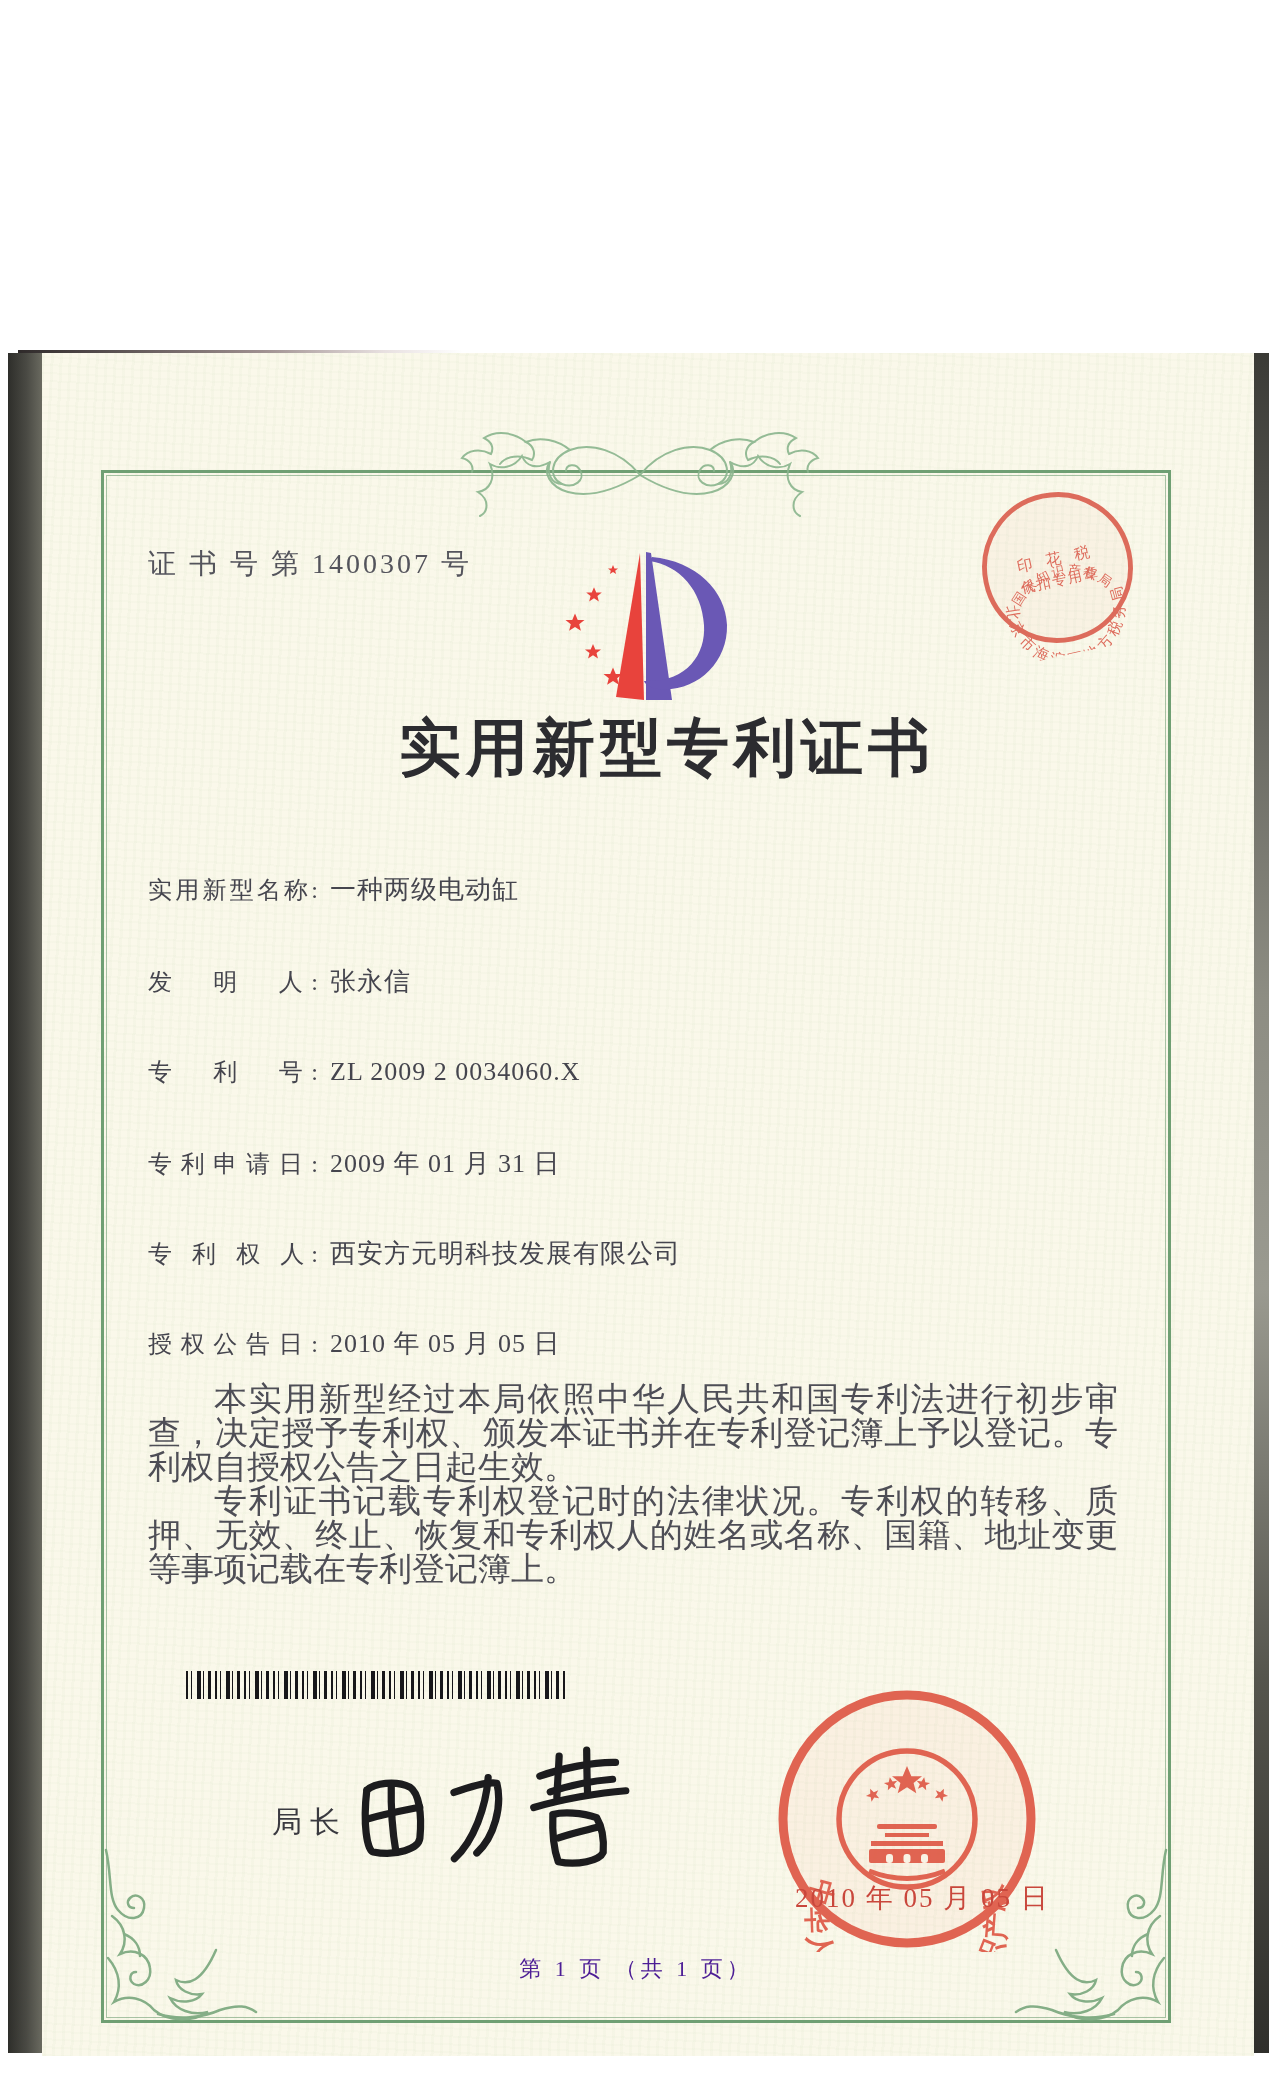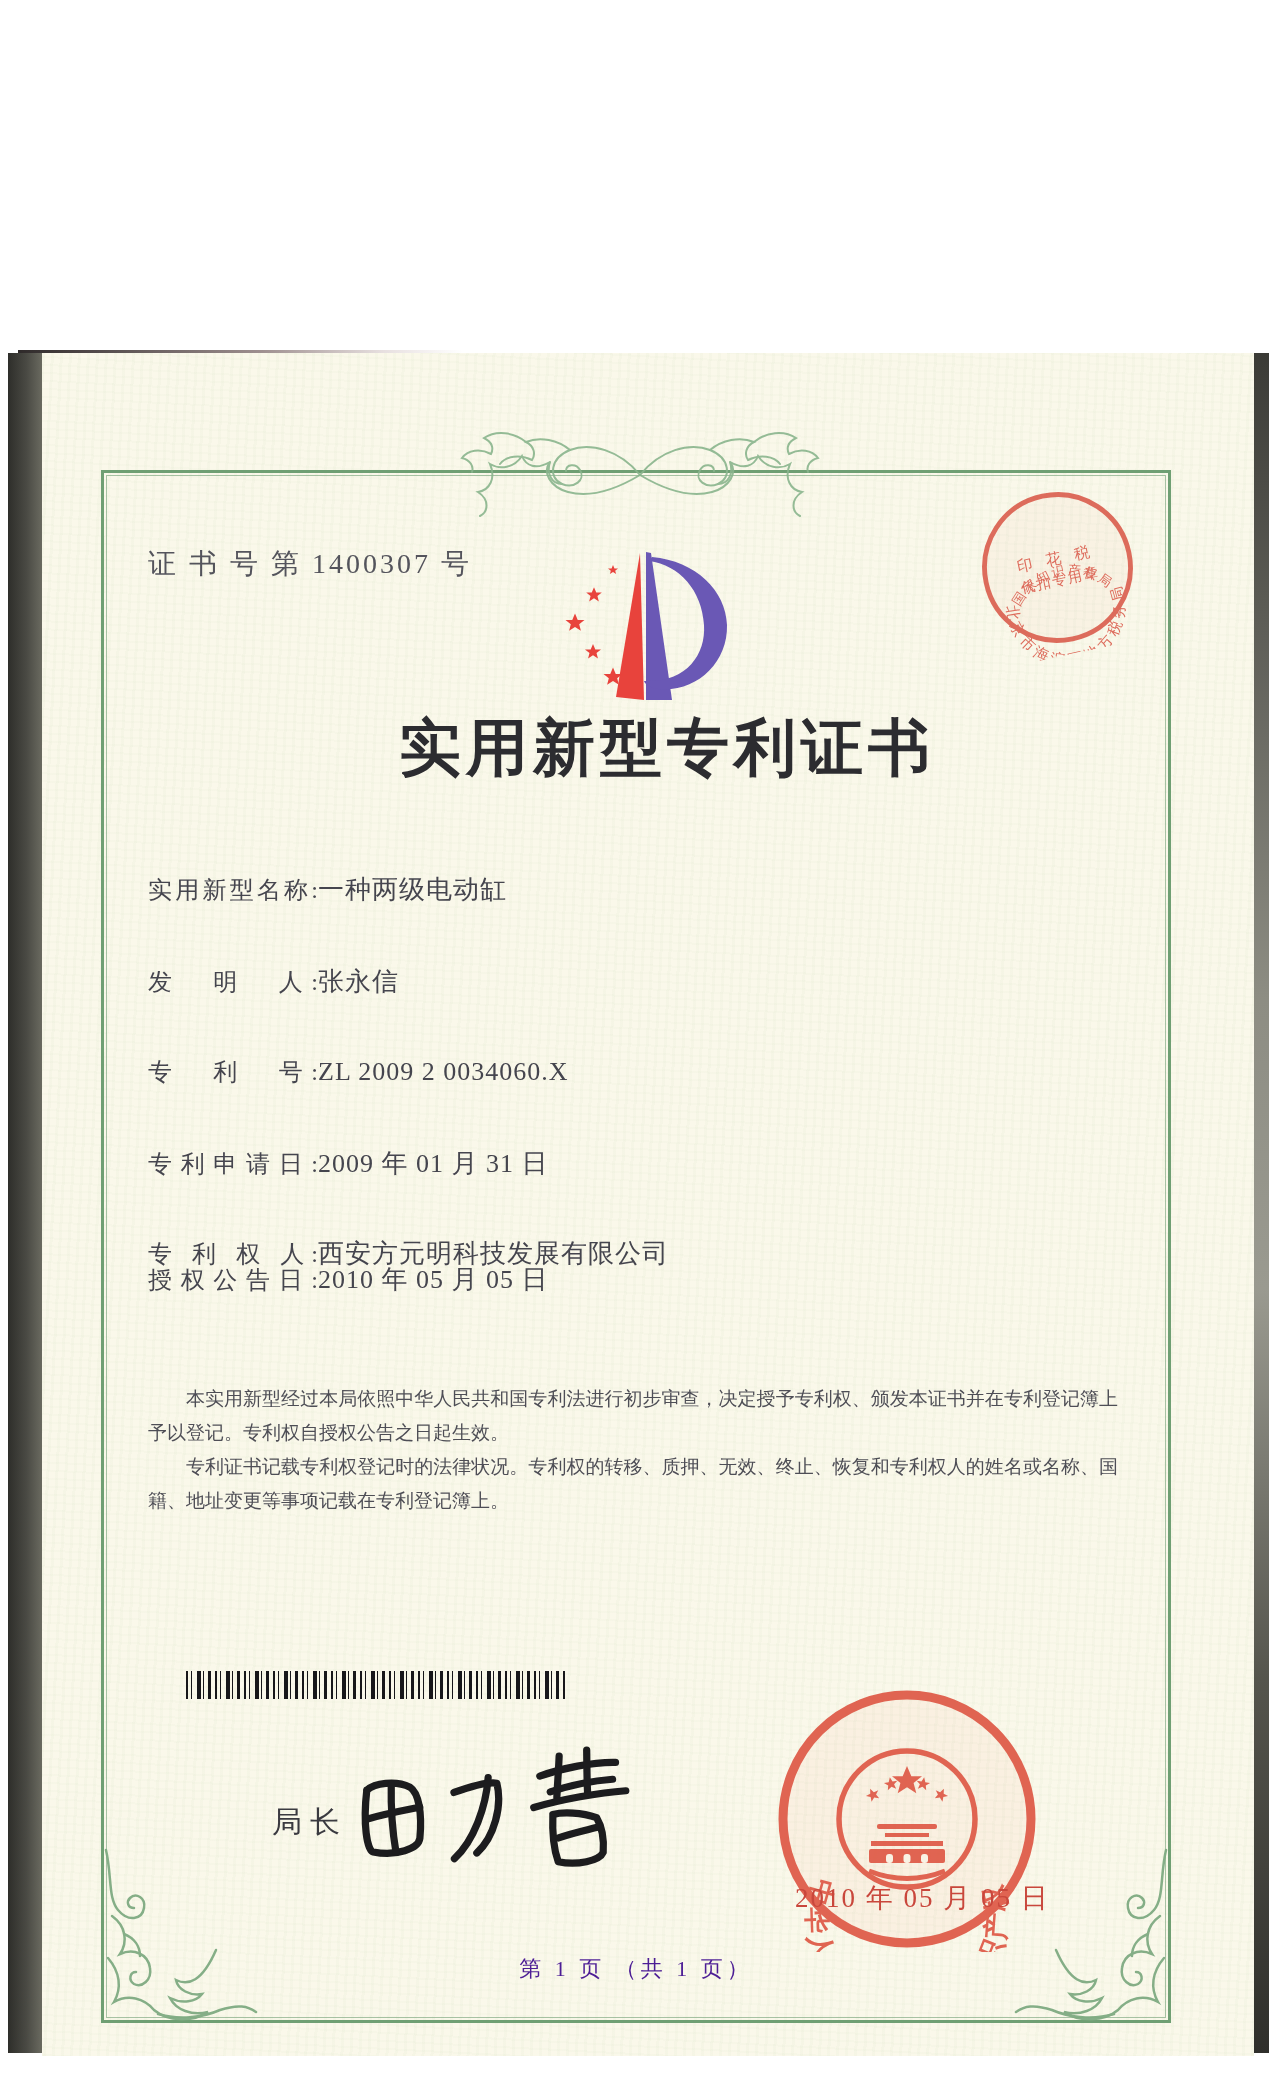--- a/index.html
+++ b/index.html
@@ -25,23 +25,23 @@
   .frame{left:101px;top:470px;width:1070px;height:1553px;border:3px solid #6f9f73;box-sizing:border-box;}
   .frame::after{content:"";position:absolute;inset:2px;border:1px solid rgba(111,159,115,.6);}
 
   .cert-no{left:148px;top:545px;font-size:28px;color:#54545c;letter-spacing:3px;white-space:nowrap;}
 
   .title{left:101px;top:706px;width:1132px;text-align:center;font-size:62px;font-weight:600;
     color:#2c2c30;letter-spacing:5px;white-space:nowrap;}
 
   .field-row{position:absolute;left:148px;white-space:nowrap;color:#45454e;}
   .fl{display:inline-block;width:170px;font-size:24px;text-align:justify;text-align-last:justify;vertical-align:baseline;}
-  .fv{font-size:26px;letter-spacing:1px;}
-
-  .body-text{left:148px;top:1382px;width:970px;color:#4e4e56;font-size:19px;line-height:34px;text-align:justify;}
+  .fv{font-size:26px;margin-left:12px;letter-spacing:1px;}
+
+  .body-text{left:148px;top:1382px;width:970px;color:#4e4e56;font-size:33px;line-height:34px;text-align:justify;}
   .body-text p{margin:0;text-indent:2em;}
 
   .barcode{left:186px;top:1671px;width:380px;height:28px;
     background:repeating-linear-gradient(90deg,#17171a 0 2px,rgba(0,0,0,0) 2px 5px,#17171a 5px 6px,rgba(0,0,0,0) 6px 11px,#17171a 11px 15px,rgba(0,0,0,0) 15px 17px,#17171a 17px 18px,rgba(0,0,0,0) 18px 22px,#17171a 22px 25px,rgba(0,0,0,0) 25px 29px);}
 
   .director{left:272px;top:1802px;font-size:30px;color:#3a3a40;letter-spacing:8px;font-family:"Liberation Sans","DejaVu Sans",sans-serif;}
   .signature-svg{left:340px;top:1742px;}
 
   .seal-svg{left:774px;top:1686px;}
   .seal-date{left:795px;top:1880px;font-size:27px;color:#c9473c;letter-spacing:2px;white-space:nowrap;z-index:5;}
@@ -141,21 +141,21 @@
 </div>
 <div class="field-row" style="top:1056px">
   <span class="fl">专　利　号:</span><span class="fv">ZL 2009 2 0034060.X</span>
 </div>
 <div class="field-row" style="top:1146px">
   <span class="fl">专利申请日:</span><span class="fv">2009 年 01 月 31 日</span>
 </div>
 <div class="field-row" style="top:1236px">
   <span class="fl">专 利 权 人:</span><span class="fv">西安方元明科技发展有限公司</span>
 </div>
-<div class="field-row" style="top:1262px">
+<div class="field-row" style="top:1326px">
   <span class="fl">授权公告日:</span><span class="fv">2010 年 05 月 05 日</span>
 </div>
 
 <div class="abs body-text">
   <p>本实用新型经过本局依照中华人民共和国专利法进行初步审查，决定授予专利权、颁发本证书并在专利登记簿上予以登记。专利权自授权公告之日起生效。</p>
   <p>专利证书记载专利权登记时的法律状况。专利权的转移、质押、无效、终止、恢复和专利权人的姓名或名称、国籍、地址变更等事项记载在专利登记簿上。</p>
 </div>
 
 <div class="abs barcode"></div>
 

